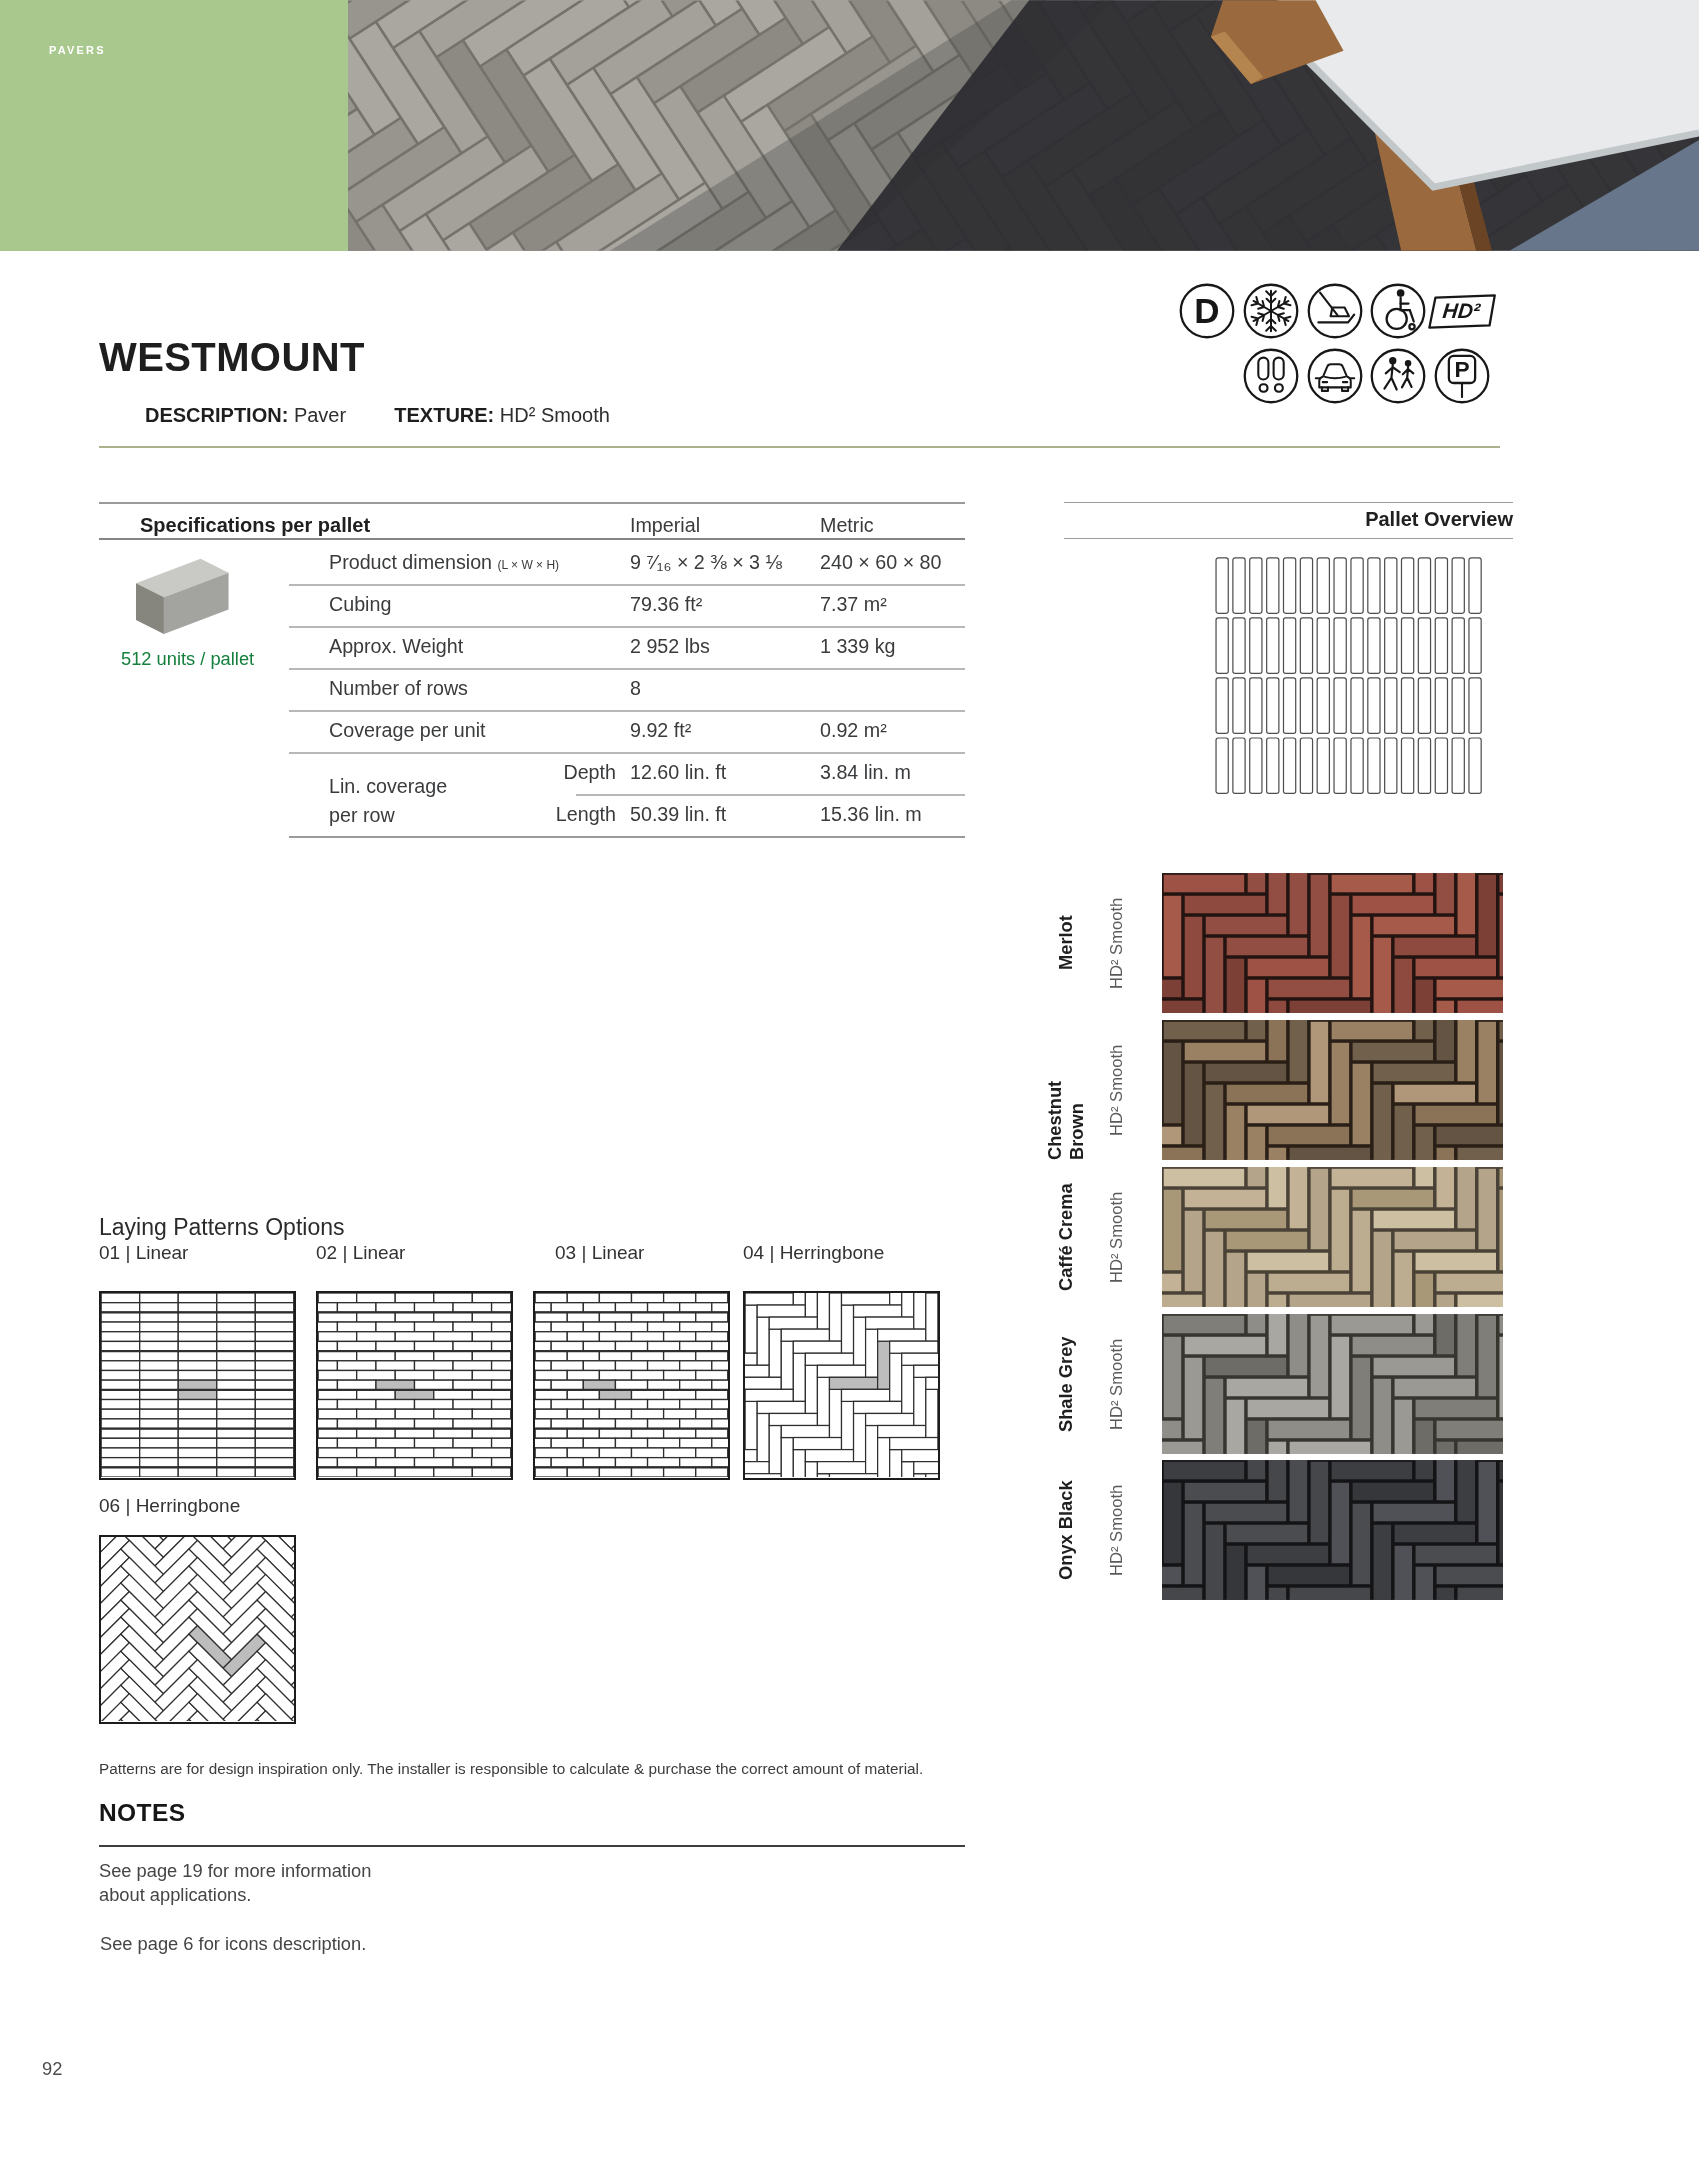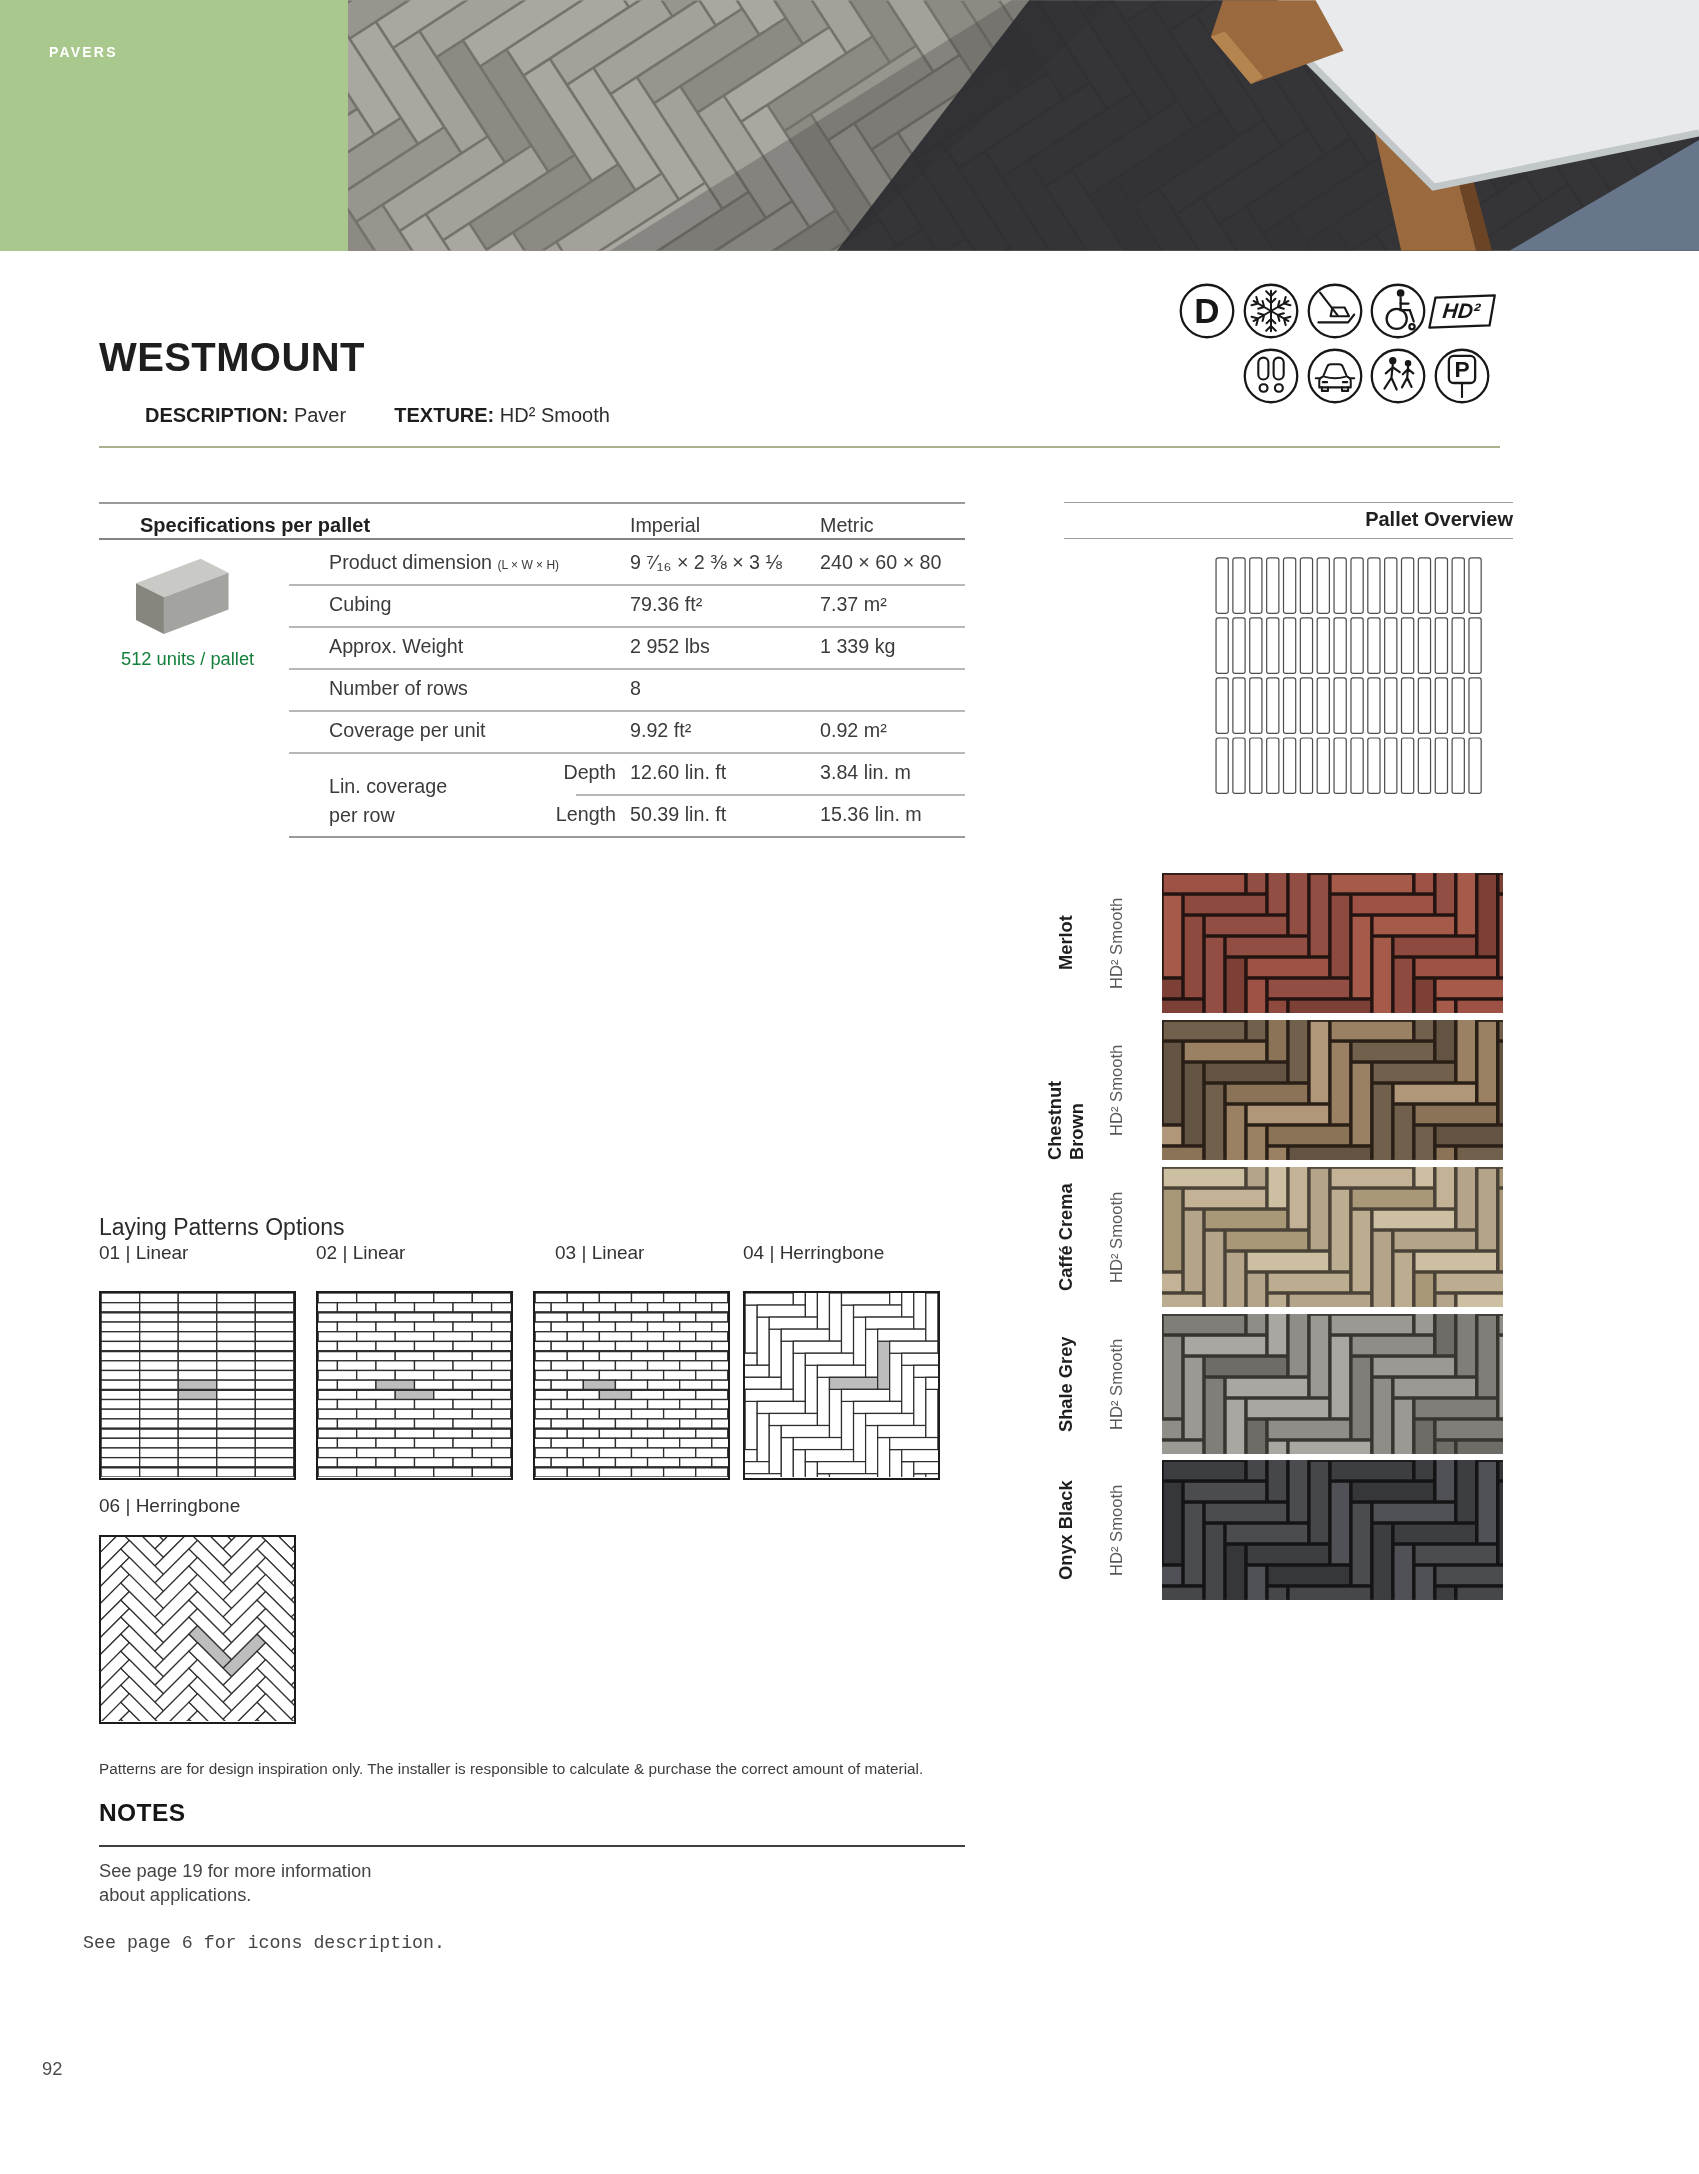--- a/index.html
+++ b/index.html
@@ -1,21 +1,21 @@
 <!DOCTYPE html>
 <html style="font-size:14px"><head>
 <meta charset="utf-8">
 <style>
   html,body{margin:0;padding:0;background:#ffffff;}
   #page{position:relative;width:1700px;height:2175px;background:#ffffff;overflow:hidden;
         font-family:"Liberation Sans","DejaVu Sans",sans-serif;color:#232323;}
   .abs{position:absolute;}
   
   #green-block{left:0;top:0;width:348px;height:251px;}
-  #pavers-label{left:49px;top:44px;color:#ffffff;font-size:14px;font-weight:bold;letter-spacing:2.2px;}
+  #pavers-label{left:49px;top:44px;color:#ffffff;font-size:11px;font-weight:bold;letter-spacing:2.2px;}
   
   #product-title{left:99px;top:335px;font-size:40px;font-weight:bold;letter-spacing:0.4px;color:#1f1e1e;}
   #desc-row{left:100px;top:404px;font-size:20px;color:#2e2e30;margin-left:45px;}
   #desc-row .b{font-weight:bold;color:#1f1e1e;}
   #desc-row .gap{display:inline-block;width:37px;}
   #title-divider{left:99px;top:446px;width:1401px;height:1.7px;}
   
   .icon-circle{width:56px;height:56px;}
   
   .rule{background:#9b9b9b;height:1.7px;}
@@ -2215,17 +2215,17 @@
             <rect x="400.56" y="69.06" width="55.25" height="13.81" fill="#fff" stroke="#2e2e2e" stroke-width="1.4"></rect>
             <rect x="414.38" y="82.88" width="55.25" height="13.81" fill="#fff" stroke="#2e2e2e" stroke-width="1.4"></rect>
           </g>
         </svg></div>
     </div>
   <div class="abs" id="patterns-disclaimer">Patterns are for design inspiration only. The installer is responsible to calculate &amp; purchase the correct amount of material.</div>
 
   <div class="abs" id="notes-title">NOTES</div>
   <div class="abs" id="notes-rule"></div>
   <div class="abs note-line" style="left:99px;top:1859px;width:288px;">See page 19 for more information about applications.</div>
-  <div class="abs note-line" style="left:83px;top:1932px;width:367px;font-family:Liberation Mono, monospace;">See page 6 for icons description.</div>
+  <div class="abs note-line" style="left:100px;top:1932px;width:367px;">See page 6 for icons description.</div>
 
   <div class="abs" id="page-number">92</div>
 </div>
 
 
 </body></html>

